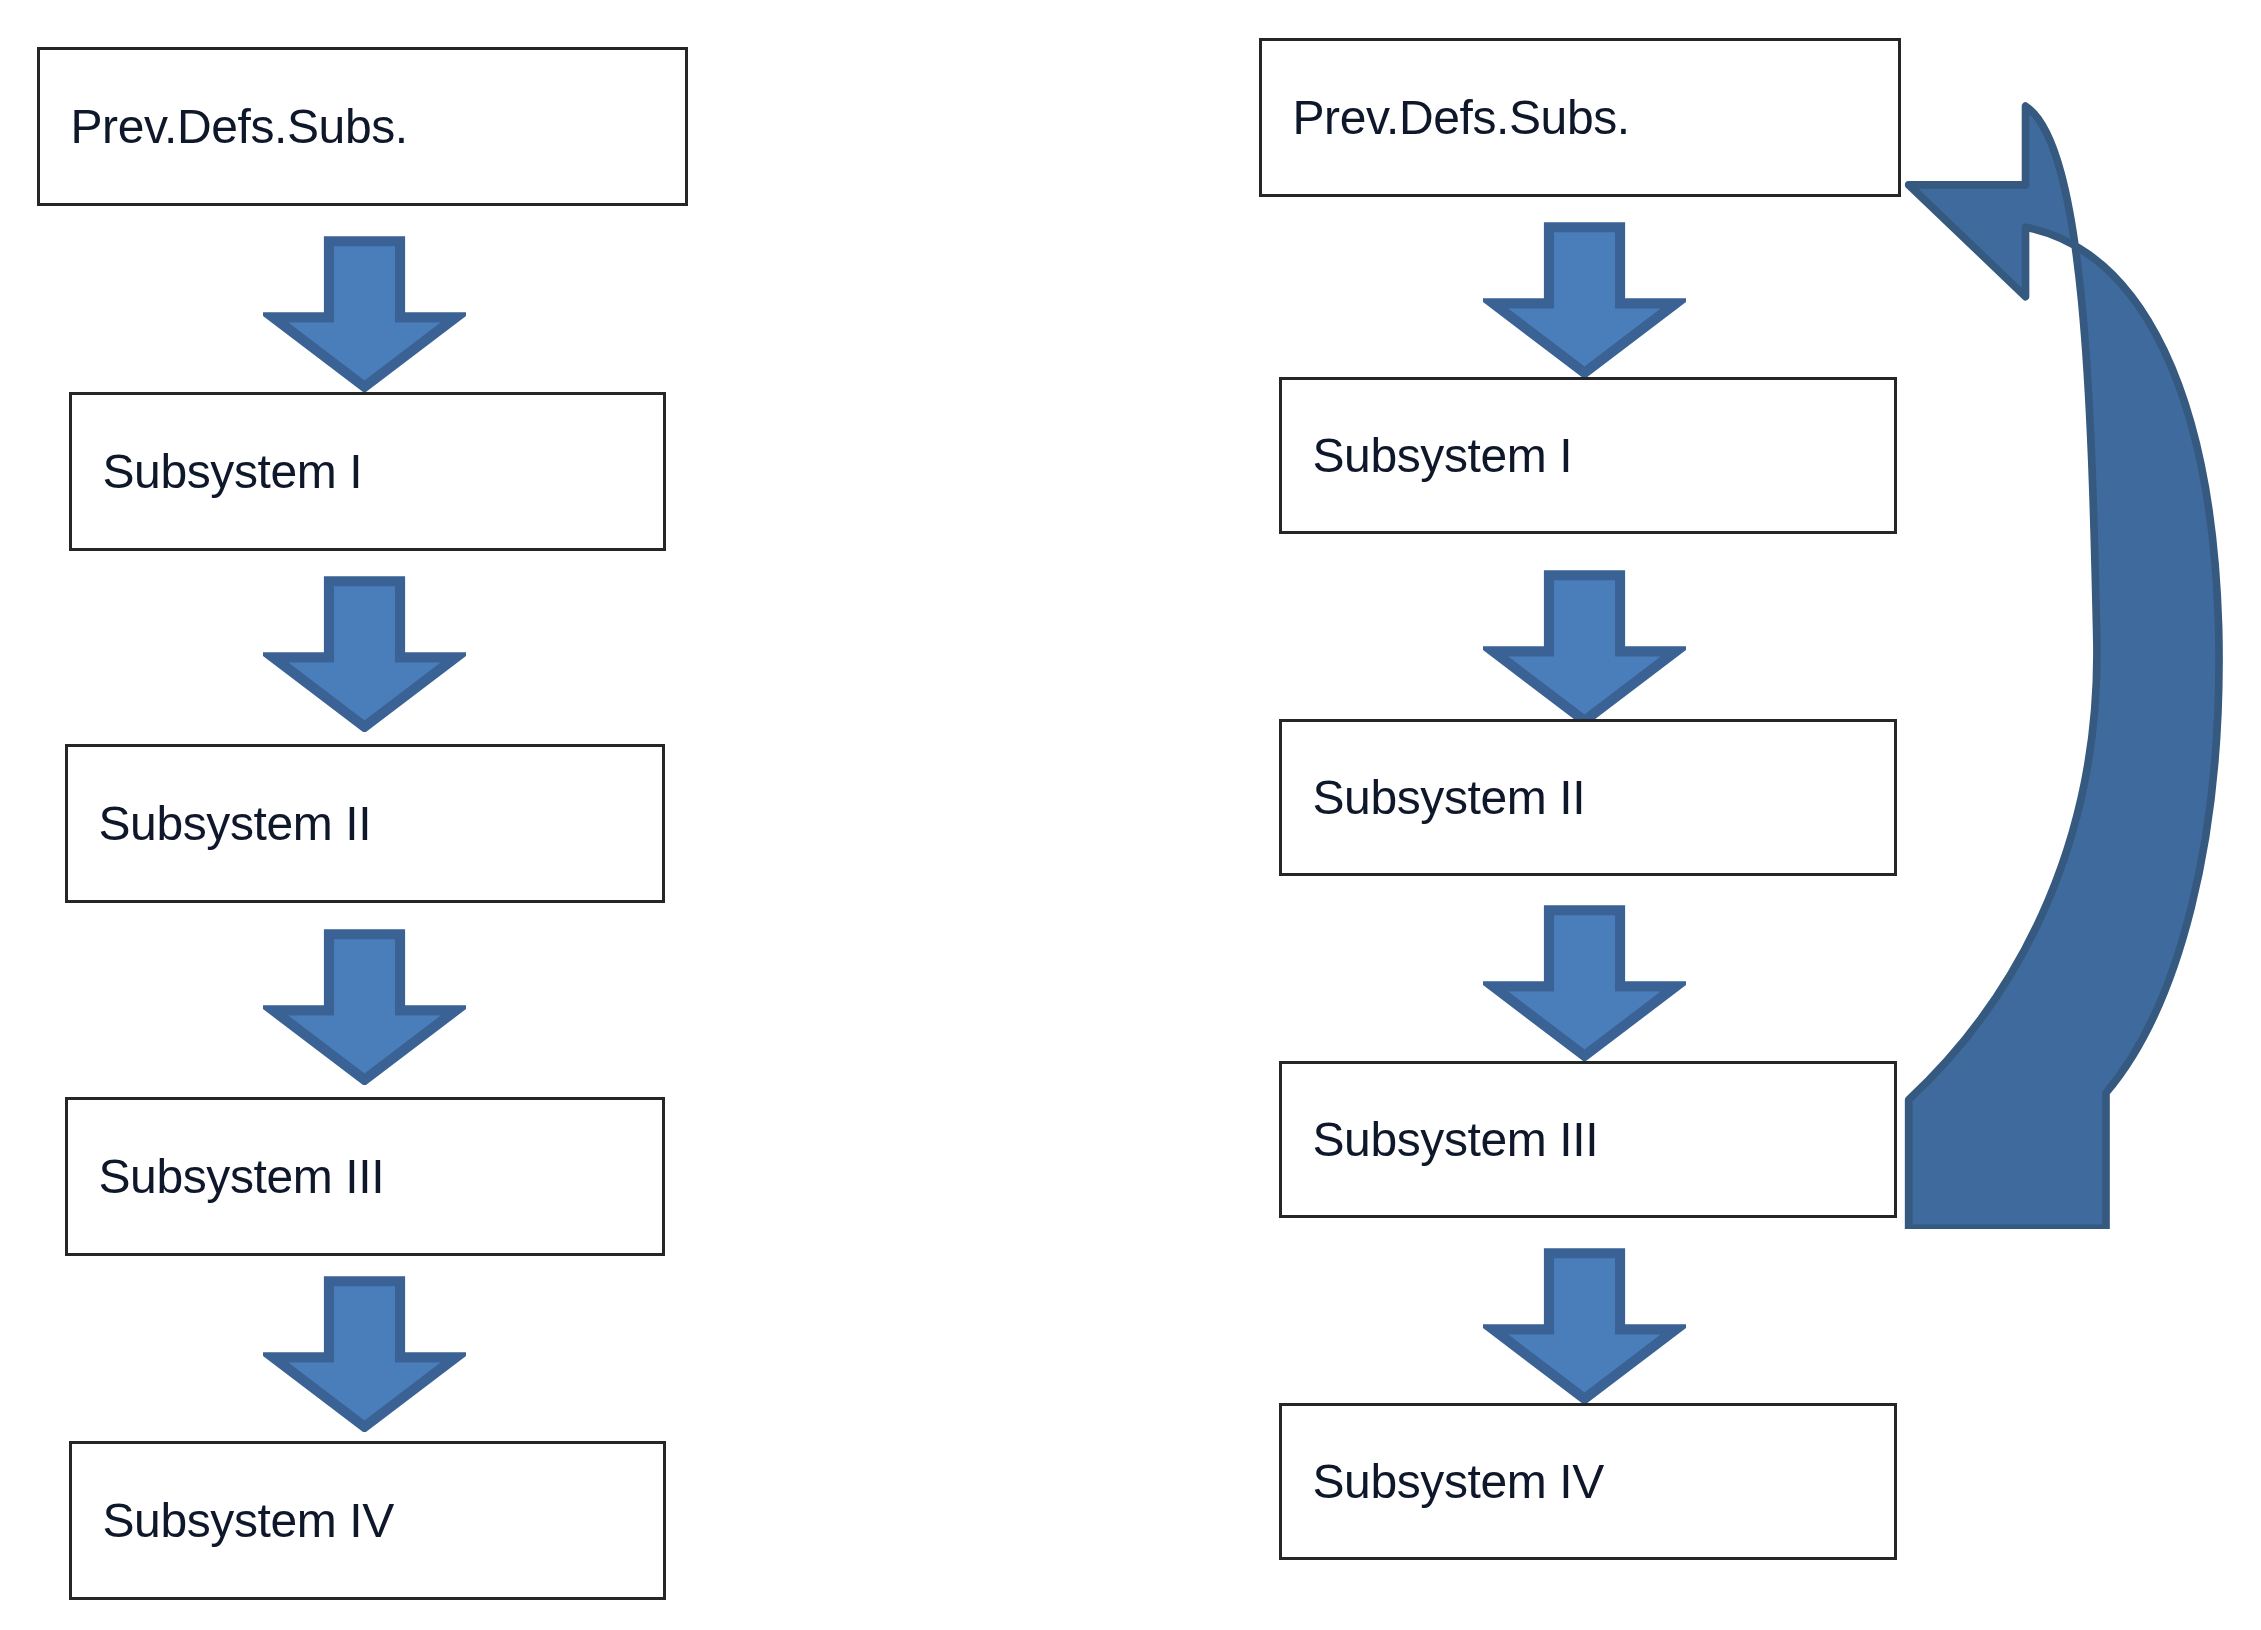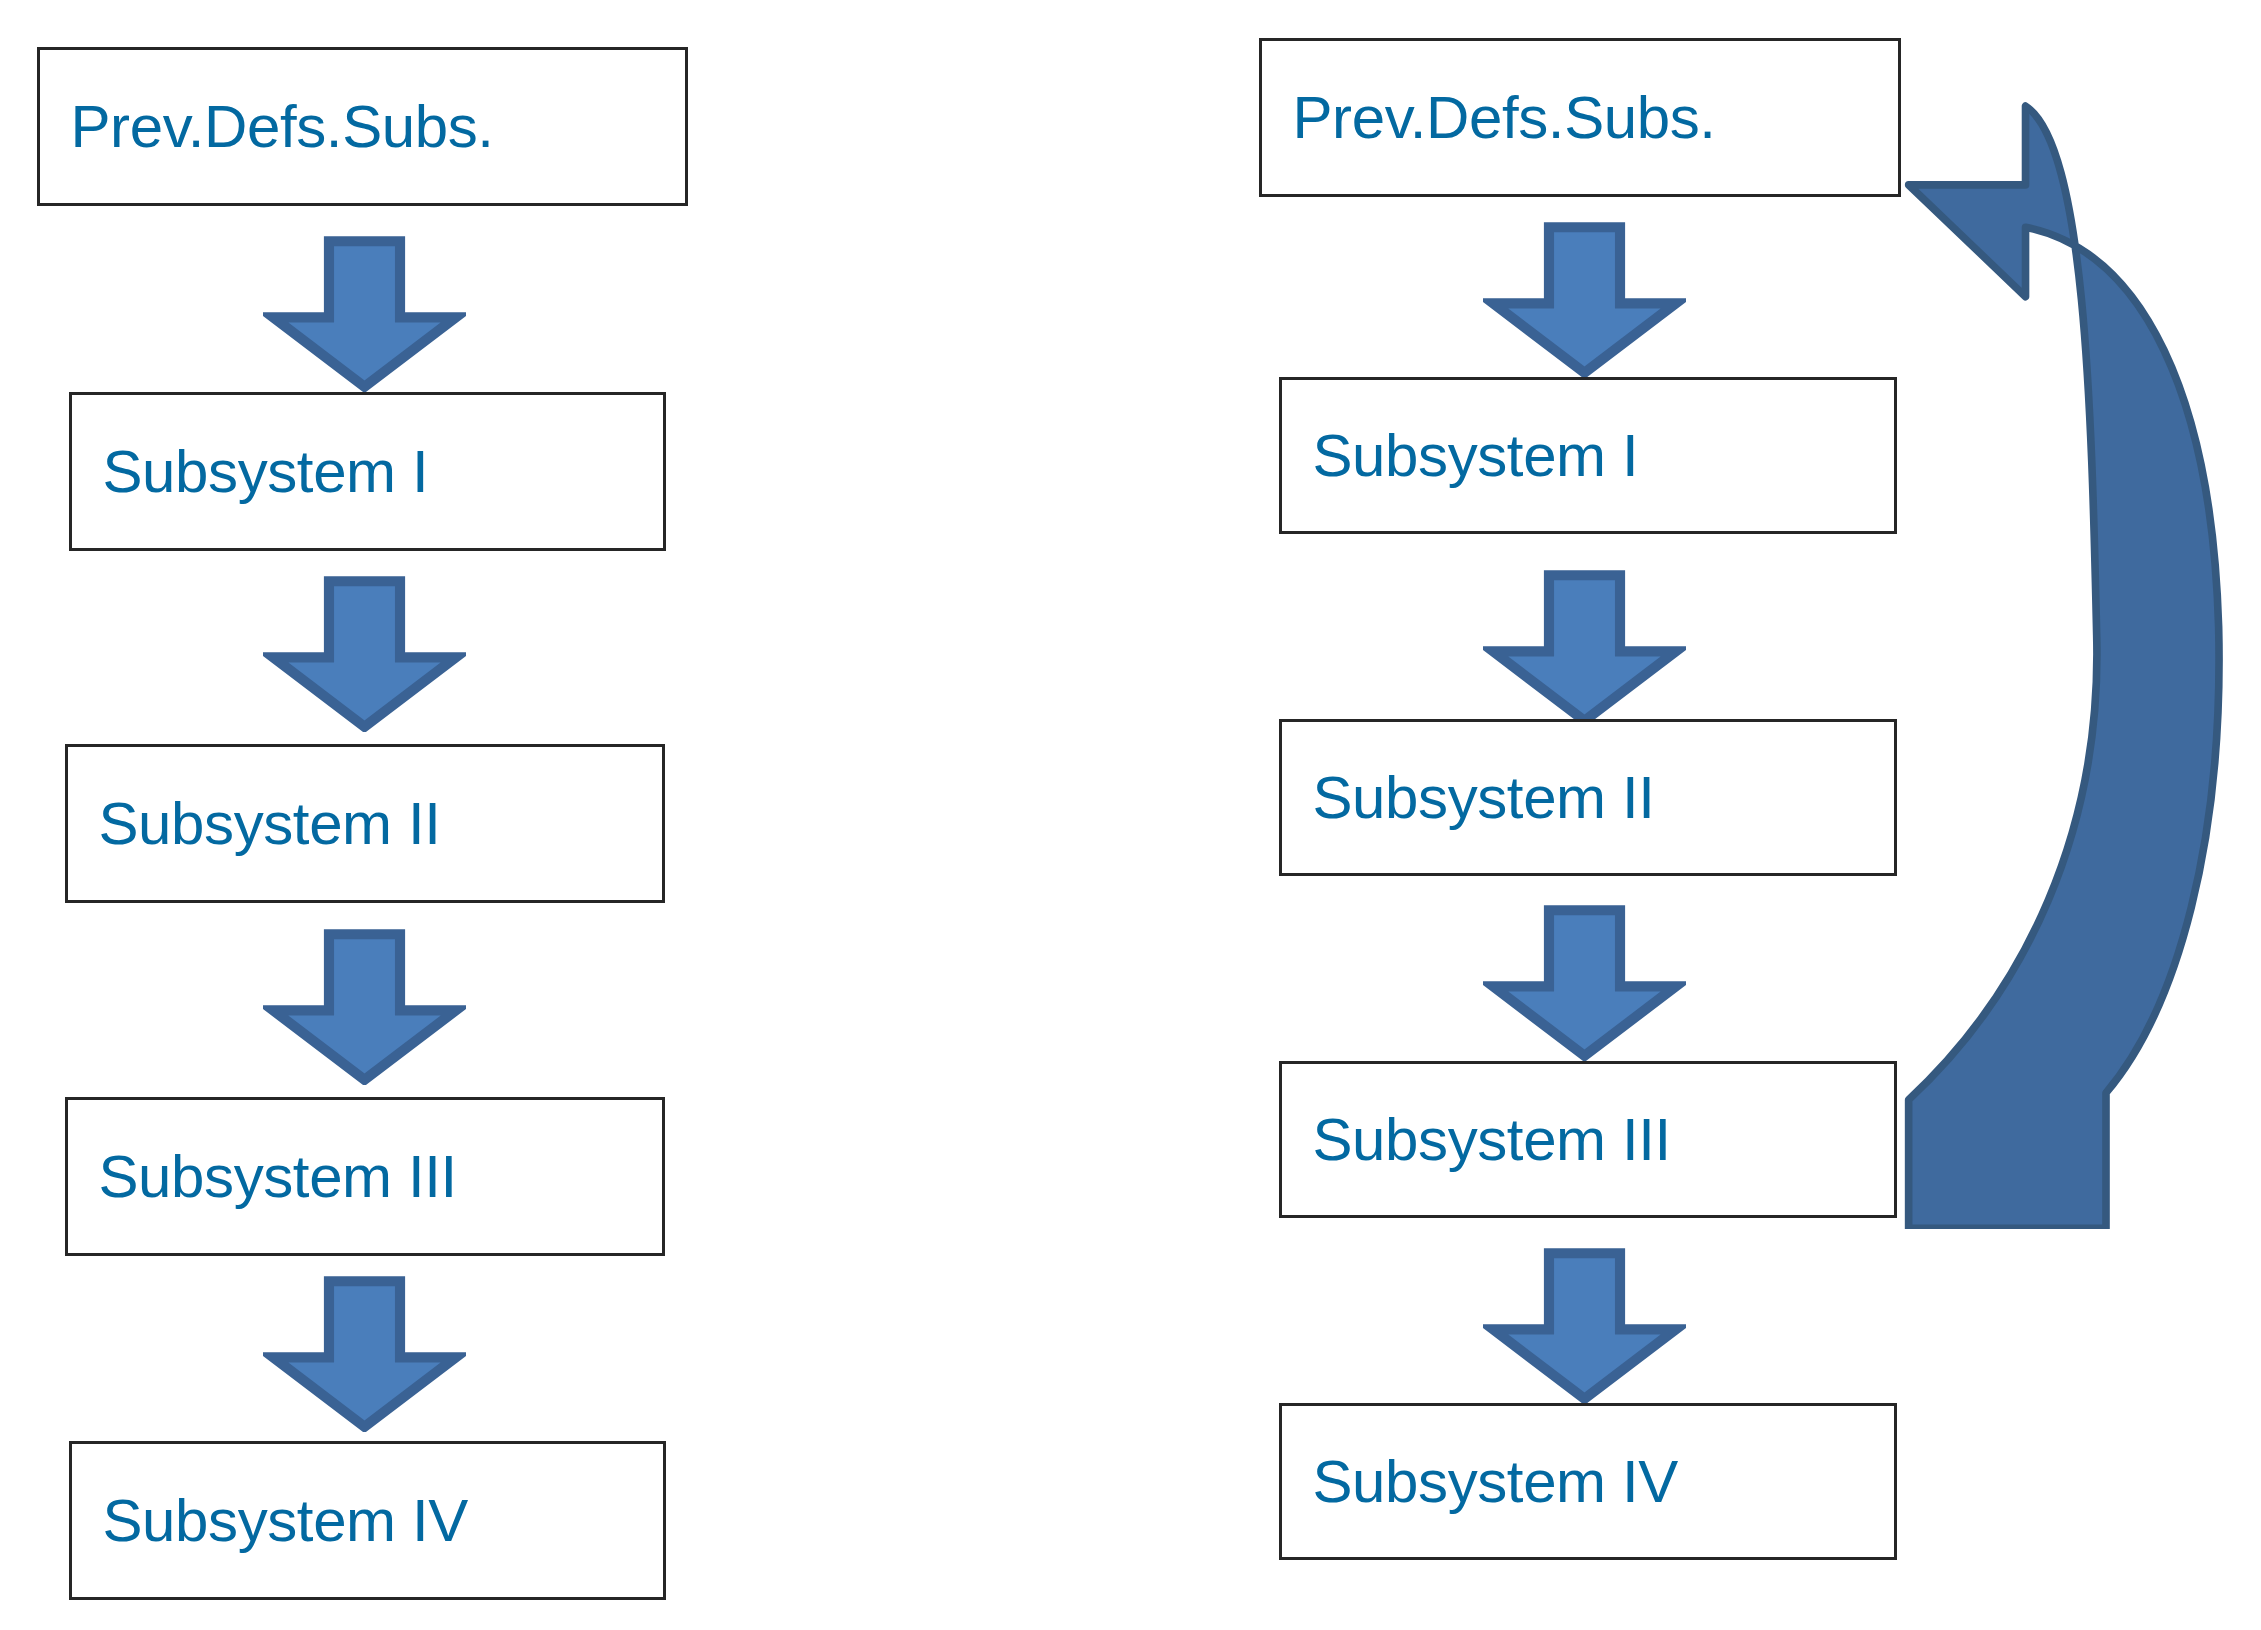--- a/index.html
+++ b/index.html
@@ -19,23 +19,23 @@
   .node-box {
     position: absolute;
     box-sizing: border-box;
     background: #ffffff;
     border: 3.4px solid #262626;
     display: flex;
     align-items: center;
   }
   .node-label {
     font-family: "Liberation Sans", sans-serif;
-    font-size: 60px;
+    font-size: 48px;
     line-height: 1;
-    color: #0369a1;
+    color: #0f172a;
     white-space: nowrap;
     padding-left: 30.5px;
     font-weight: 400;
     letter-spacing: -0.4px;
   }
   .down-arrow {
     position: absolute;
     display: block;
   }
   .curved-arrow {

